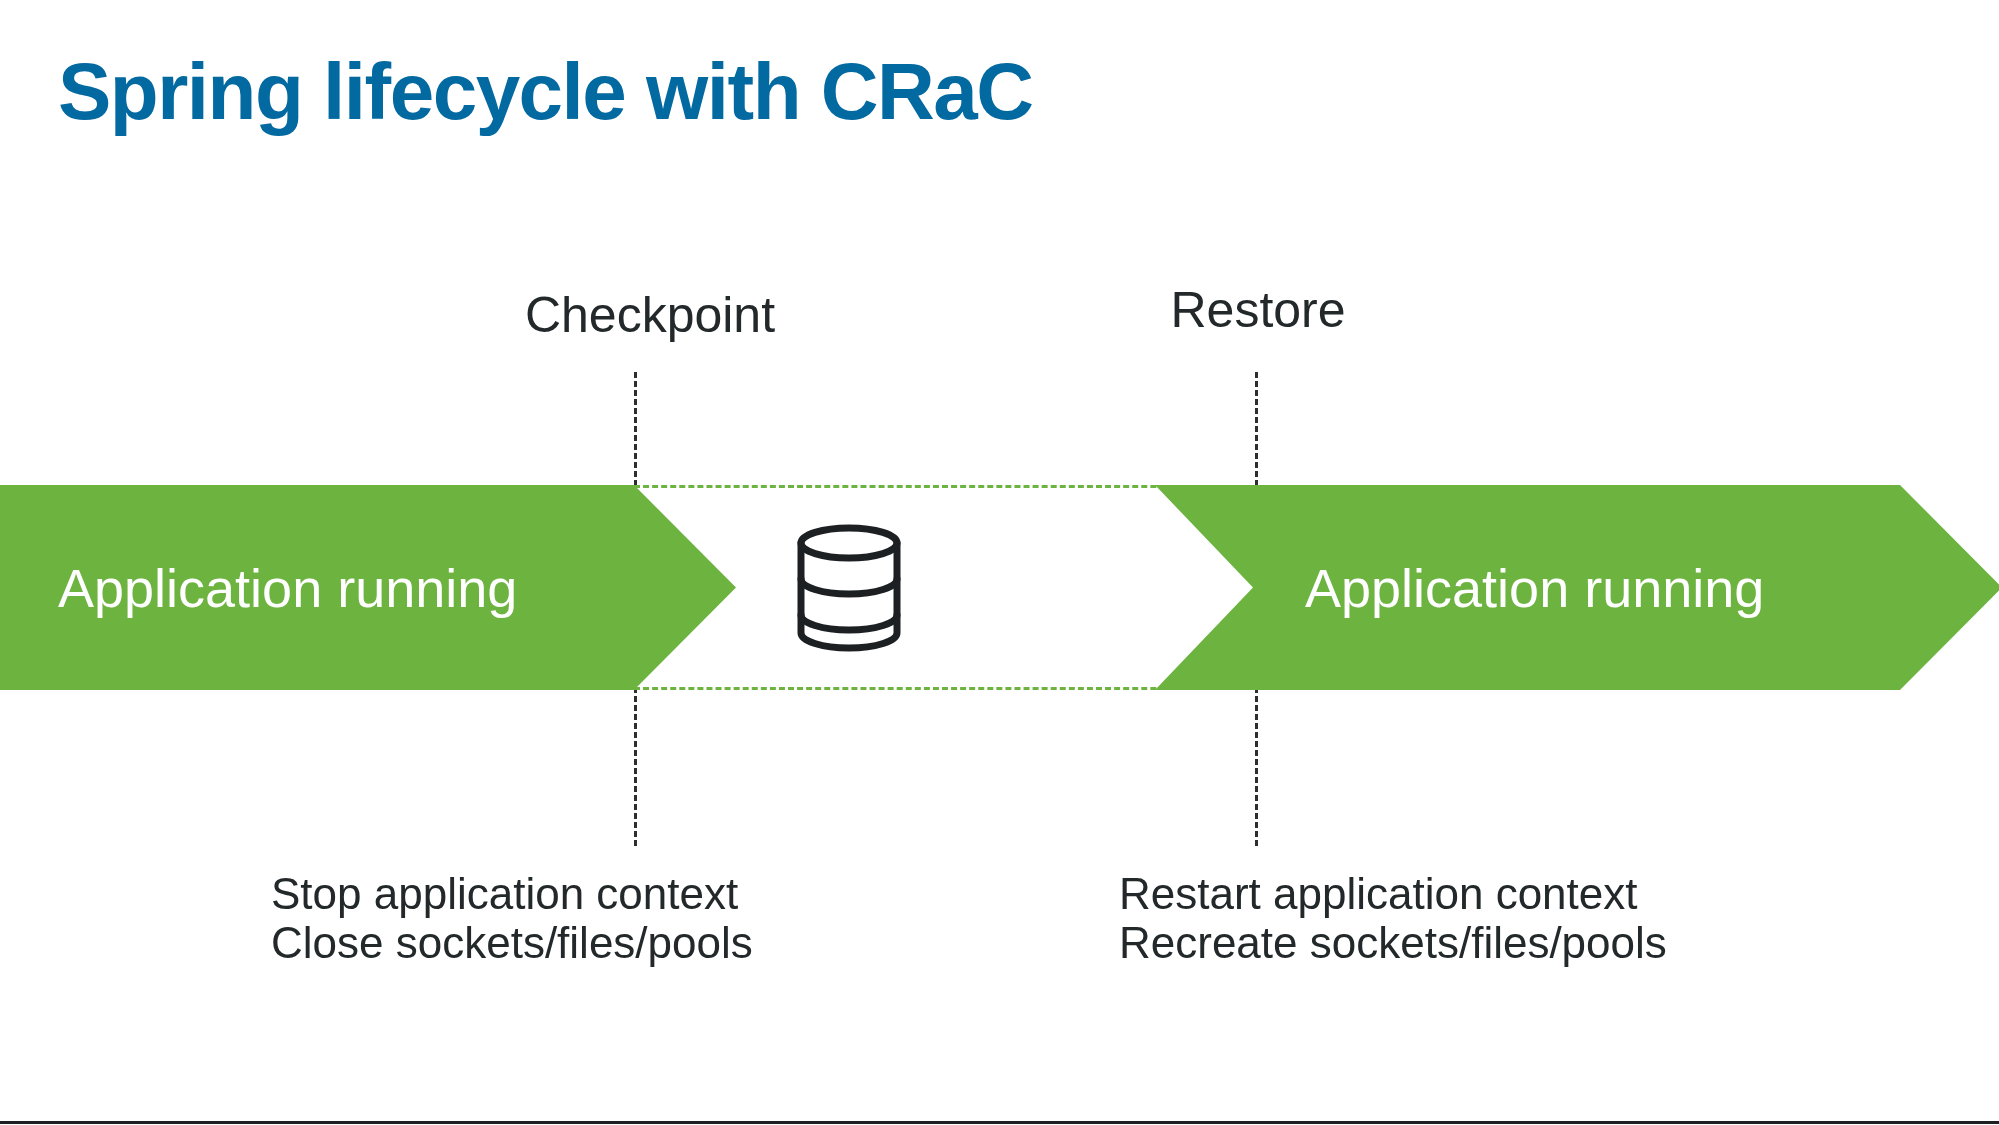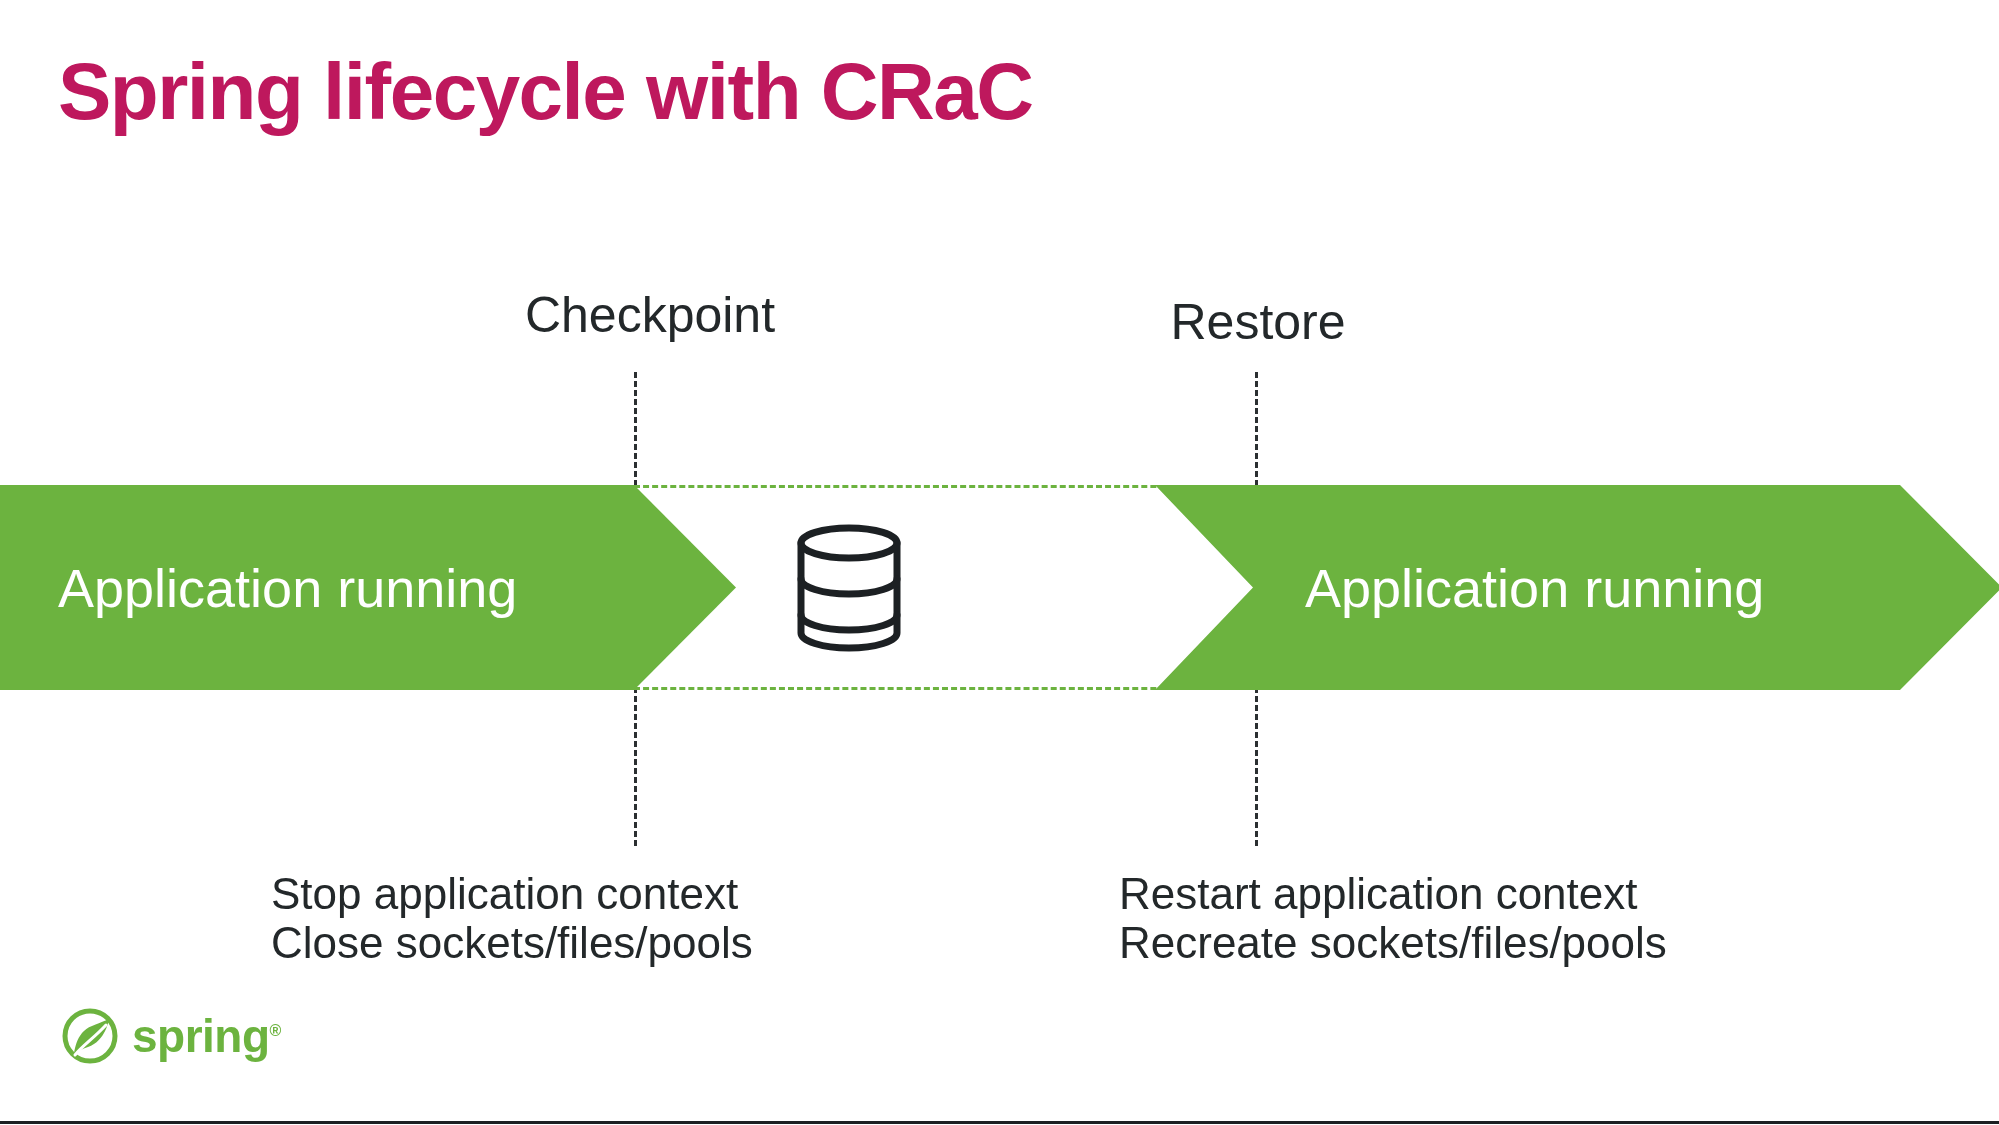--- a/index.html
+++ b/index.html
@@ -23,37 +23,37 @@
     overflow: hidden;
   }
 
   
   .slide-title {
     position: absolute;
     left: 58px;
     top: 52px;
     font-size: 80px;
     font-weight: bold;
-    color: #be185d;
+    color: #0369a1;
     letter-spacing: -1.5px;
     line-height: 1.0;
     white-space: nowrap;
   }
 
   
   .marker-label {
     position: absolute;
     font-size: 50px;
     color: #23282a;
     line-height: 1;
     white-space: nowrap;
     transform: translateX(-50%);
   }
   .marker-checkpoint { left: 650px; top: 290px; }
-  .marker-restore    { left: 1258px; top: 297px; text-align: center; }
+  .marker-restore    { left: 1258px; top: 285px; text-align: center; }
 
   
   .vline {
     position: absolute;
     top: 372px;
     height: 474px;
     width: 0;
     border-left: 3px dashed #2b2f31;
   }
   .vline-checkpoint { left: 634px; }
@@ -211,26 +211,16 @@
 
     <div class="arrow-right"></div>
     <div class="band-caption caption-right">Application running</div>
   </div>
 
   <div class="note note-left">Stop application context
 Close sockets/files/pools</div>
   <div class="note note-right">Restart application context
 Recreate sockets/files/pools</div>
 
-  <div class="spring-logo">
-    <svg width="56" height="56" viewBox="0 0 56 56">
-      <circle cx="28" cy="28" r="25" fill="none" stroke="#6cb33f" stroke-width="5"></circle>
-      <path d="M47 11 C47 11 44 33 26 39 C16 42 12 47 12 47 C12 47 13 24 30 18 C40 14 47 11 47 11 Z" fill="#6cb33f"></path>
-      <path d="M13 47 C20 38 32 30 44 17" fill="none" stroke="#ffffff" stroke-width="3" stroke-linecap="round"></path>
-    </svg>
-    <div class="spring-word">
-      <span>spring</span><span class="spring-tm">®</span>
-    </div>
-  </div>
 
   <div class="bottom-rule"></div>
 
 </div>
 
 </body></html>

